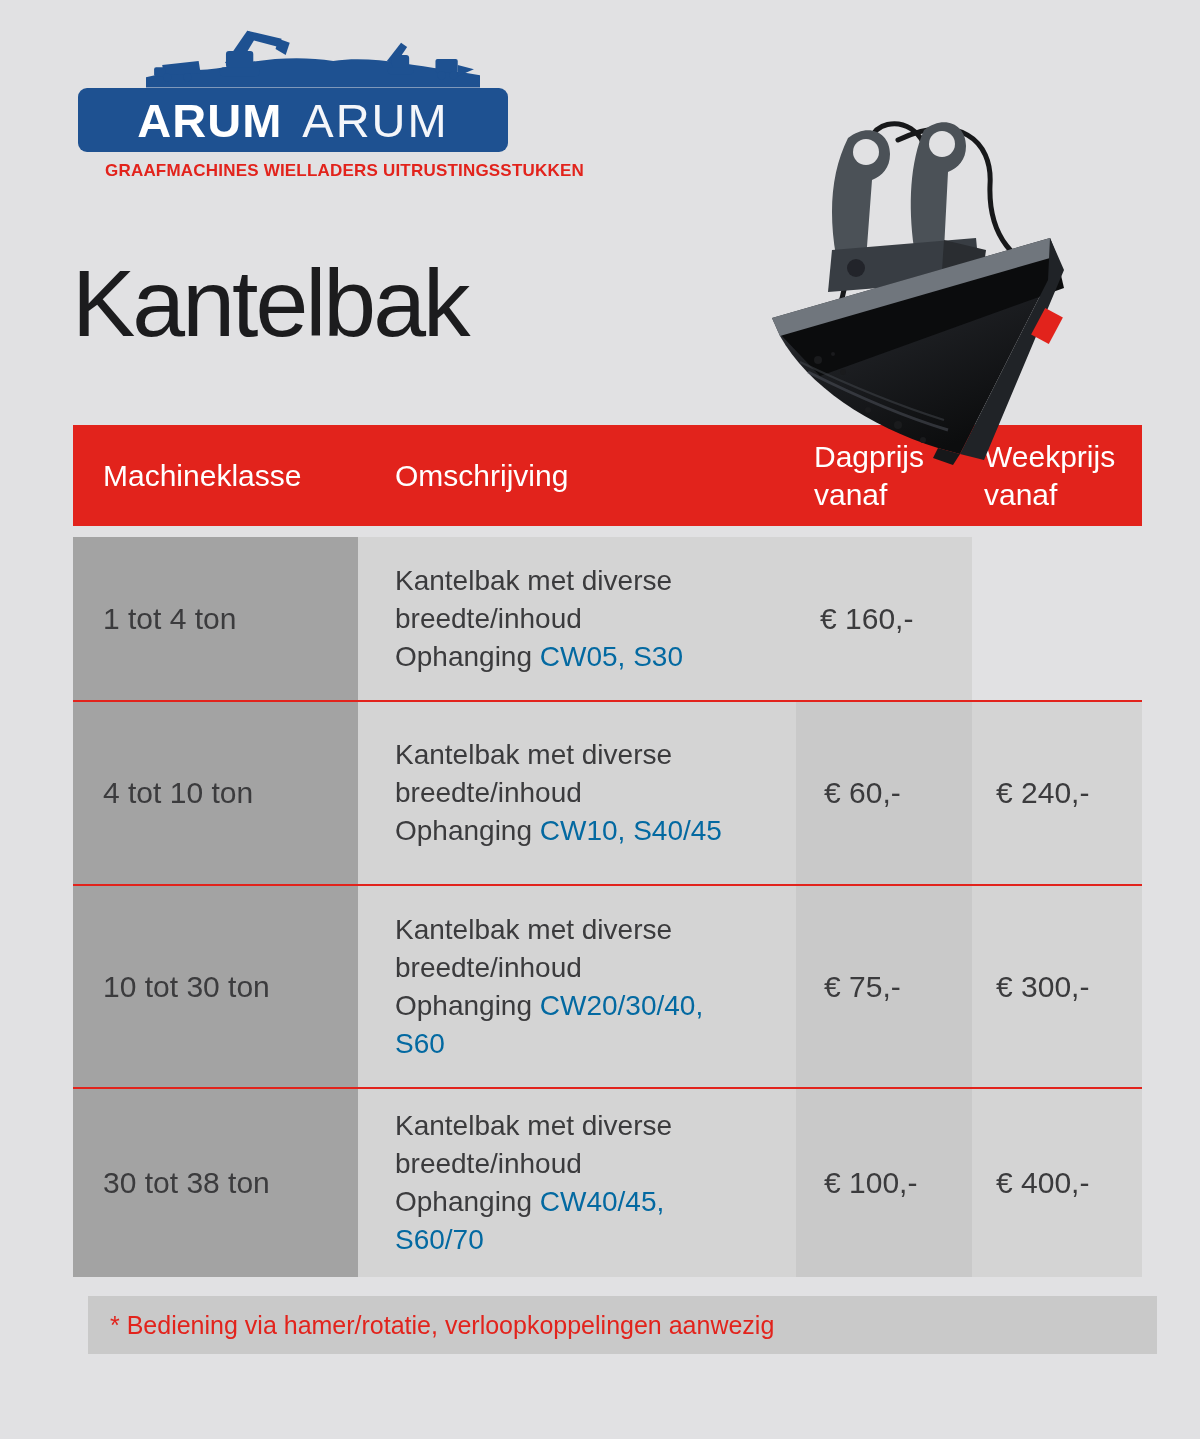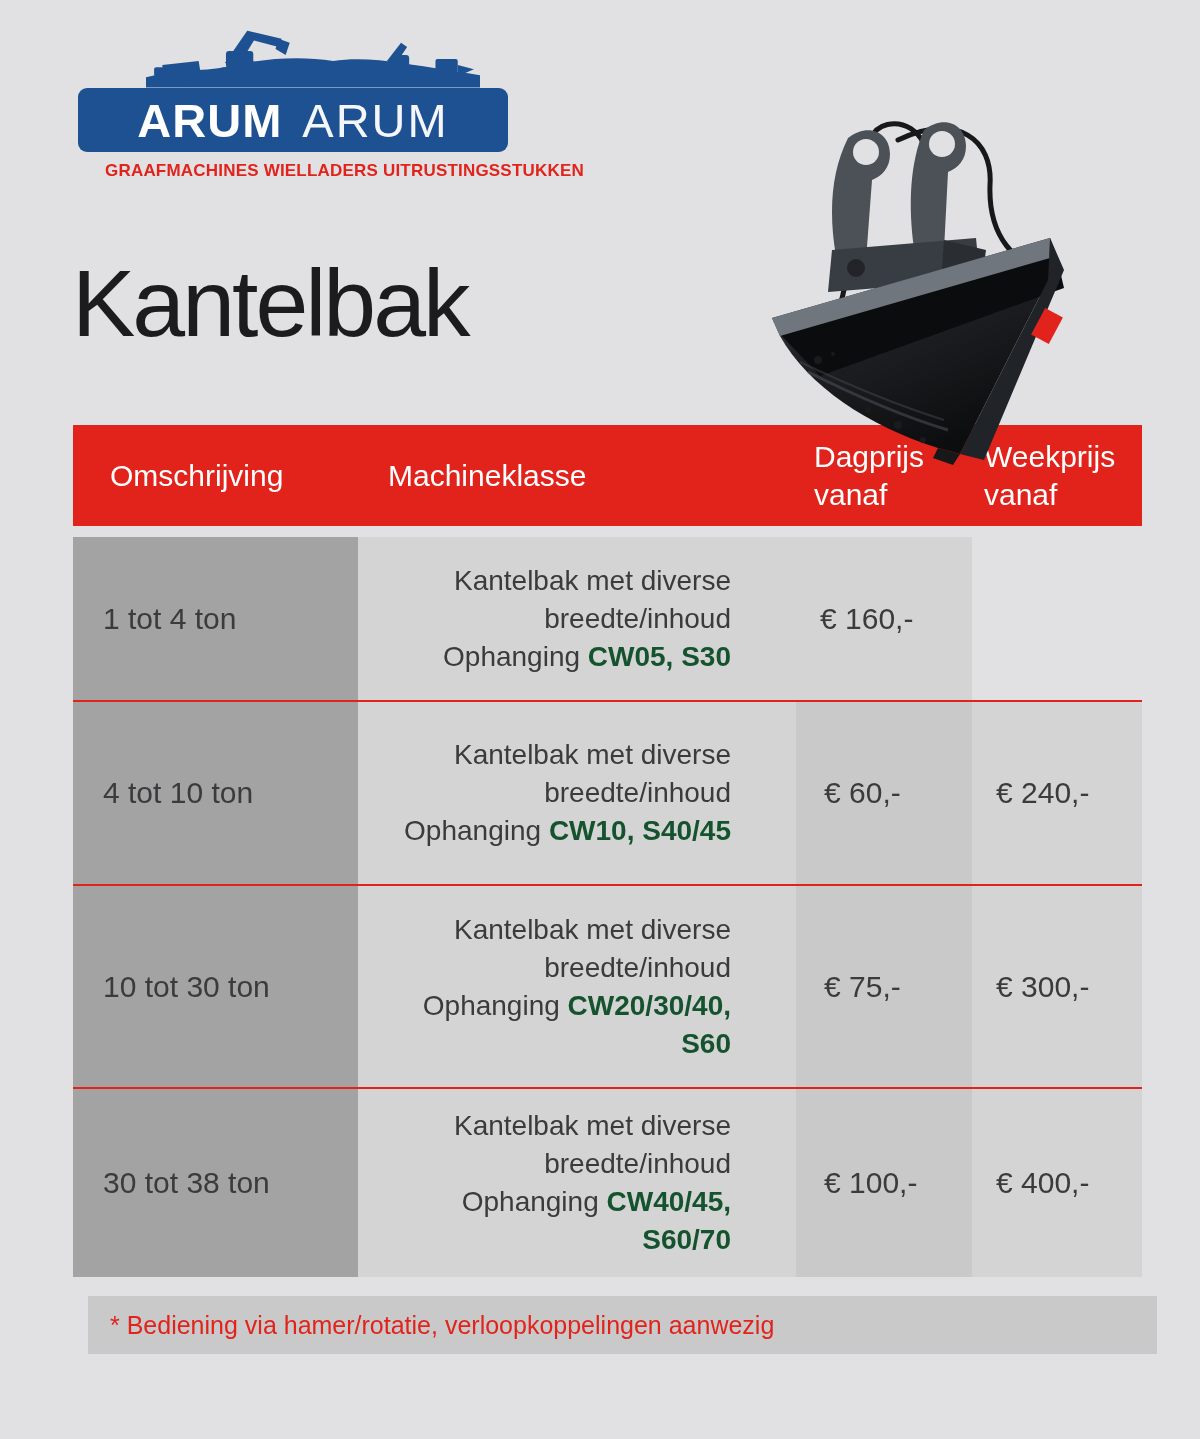--- a/index.html
+++ b/index.html
@@ -54,22 +54,22 @@
   .row:nth-child(1) { min-height:163px; }
   .row:nth-child(2) { min-height:184px; }
   .row:nth-child(3) { min-height:203px; }
   .row:nth-child(4) { min-height:190px; }
 
   .cell { display:flex; align-items:center; font-size:30px; color:#3b3b3d; }
   .cell.class  { background:#a3a3a3; padding-left:30px; }
   .cell.desc   { background:#d4d4d4; padding-left:37px; font-size:28px; }
   .cell.day    { background:#c9c9c9; padding-left:28px; }
   .cell.week   { background:#d4d4d4; padding-left:24px; }
-  .desc-inner { width:336px; line-height:38px;text-align:right; }
-  .code { color:#14532d; font-weight:bold; }
+  .desc-inner { width:336px; line-height:38px; }
+  .code { color:#0369a1; font-weight:normal; }
 
   
   .footnote-bar {
     position:absolute; left:88px; top:1296px; width:1069px; height:58px;
     background:#c9c9c9; display:flex; align-items:center; padding-left:22px;
   }
   .footnote-text { color:#e2231c; font-size:25px; }
 </style>
 </head>
 <body>
@@ -146,22 +146,22 @@
     <circle cx="150" cy="315" r="4"></circle>
       <circle cx="85" cy="244" r="2"></circle>
       <circle cx="175" cy="330" r="3"></circle>
   </g>
 
   <rect x="284" y="206" width="30" height="20" fill="#e2231c" transform="rotate(-62 299 216)"></rect>
 </svg>
 
 <div class="price-table">
   <div class="thead">
+    <div class="th c1">Machineklasse</div>
     <div class="th c2">Omschrijving</div>
-    <div class="th c1">Machineklasse</div>
     <div class="th c3">Dagprijs vanaf</div>
     <div class="th c4">Weekprijs vanaf</div>
   </div>
 
   <div class="tbody">
 
     <div class="row">
       <div class="cell class">1 tot 4 ton</div>
       <div class="cell desc">
         <div class="desc-inner">

